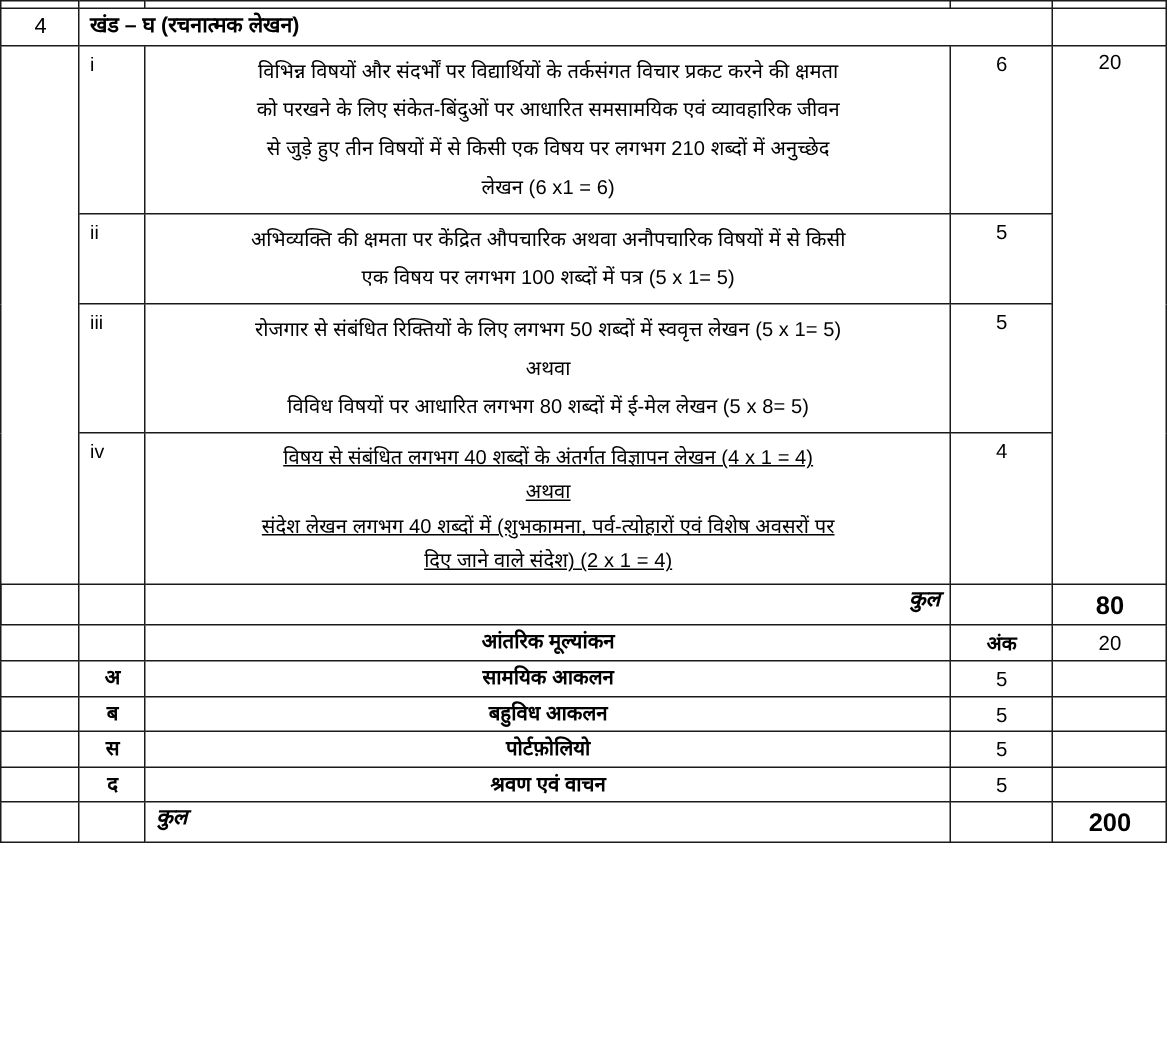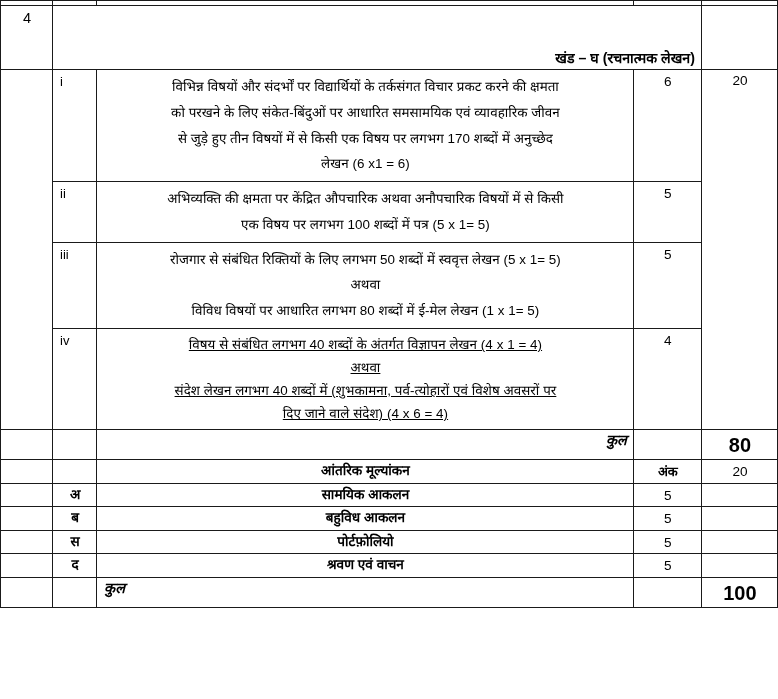--- a/index.html
+++ b/index.html
@@ -70,24 +70,23 @@
     line-height: 1.92;
     text-align: center;
     letter-spacing: 0.05px;
   }
   .para.tight { line-height: 1.72; text-decoration: underline; }
   .para .ln { display: block; white-space: nowrap; }
 
   .hdr-sec {
     font-size: 14.2px;
     font-weight: bold;
-    text-align: right;
+    text-align: left;
     padding-top: 4px;
     padding-bottom: 4px;
-    margin-top: 41px;
   }
   .rom {
     font-size: 13px;
     padding-top: 5px;
   }
   .alpha {
     font-size: 13.6px;
     font-weight: bold;
     text-align: center;
     padding-top: 4px;
@@ -102,21 +101,21 @@
     font-size: 14.4px;
     font-weight: bold;
     padding-top: 3px;
     font-style: italic;
   }
   .markcell {
     font-size: 13.6px;
     text-align: center;
     padding-top: 5px;
   }
-  .markcell.b { font-weight: bold; font-size: 20px; }
+  .markcell.b { font-weight: bold; font-size: 17px; }
 </style>
 </head>
 <body>
 
 <div id="sheet">
 
   <table class="grid">
     <colgroup>
       <col class="c1">
         <col class="c2">
@@ -146,21 +145,21 @@
 
       <tr>
         <td rowspan="4"></td>
         <td>
           <div class="cell rom">i</div>
         </td>
         <td>
           <div class="cell para">
             <span class="ln">विभिन्न विषयों और संदर्भों पर विद्यार्थियों के तर्कसंगत विचार प्रकट करने की क्षमता</span>
             <span class="ln">को परखने के लिए संकेत-बिंदुओं पर आधारित समसामयिक एवं व्यावहारिक जीवन</span>
-            <span class="ln">से जुड़े हुए तीन विषयों में से किसी एक विषय पर लगभग 170 शब्दों में अनुच्छेद</span>
+            <span class="ln">से जुड़े हुए तीन विषयों में से किसी एक विषय पर लगभग 210 शब्दों में अनुच्छेद</span>
             <span class="ln">लेखन  (6 x1 = 6)</span>
           </div>
         </td>
         <td>
           <div class="cell markcell">6</div>
         </td>
         <td rowspan="4" class="mid">
           <div class="cell ctr" style="font-size:13.6px;">20</div>
         </td>
       </tr>
@@ -181,38 +180,38 @@
       </tr>
 
       <tr>
         <td>
           <div class="cell rom">iii</div>
         </td>
         <td>
           <div class="cell para">
             <span class="ln">रोजगार से संबंधित रिक्तियों के लिए लगभग 50 शब्दों में स्ववृत्त लेखन (5 x 1= 5)</span>
             <span class="ln">अथवा</span>
-            <span class="ln">विविध विषयों पर आधारित लगभग 80 शब्दों में ई-मेल लेखन (1 x 1= 5)</span>
+            <span class="ln">विविध विषयों पर आधारित लगभग 80 शब्दों में ई-मेल लेखन (5 x 8= 5)</span>
           </div>
         </td>
         <td>
           <div class="cell markcell">5</div>
         </td>
       </tr>
 
       <tr>
         <td>
           <div class="cell rom">iv</div>
         </td>
         <td>
           <div class="cell para tight">
             <span class="ln">विषय से संबंधित लगभग 40 शब्दों के अंतर्गत विज्ञापन लेखन (4 x 1 = 4)</span>
             <span class="ln">अथवा</span>
             <span class="ln">संदेश लेखन लगभग 40 शब्दों में (शुभकामना, पर्व-त्योहारों एवं विशेष अवसरों पर</span>
-            <span class="ln">दिए जाने वाले संदेश)   (4 x 6 = 4)</span>
+            <span class="ln">दिए जाने वाले संदेश)   (2 x 1 = 4)</span>
           </div>
         </td>
         <td>
           <div class="cell markcell">4</div>
         </td>
       </tr>
 
       <tr>
         <td class="tickcell"></td>
         <td></td>
@@ -296,20 +295,20 @@
       </tr>
 
       <tr>
         <td></td>
         <td></td>
         <td>
           <div class="cell totlabel lft">कुल</div>
         </td>
         <td></td>
         <td>
-          <div class="cell markcell b">100</div>
+          <div class="cell markcell b">200</div>
         </td>
       </tr>
 
     </tbody>
   </table>
 
 </div>
 
 </body></html>

